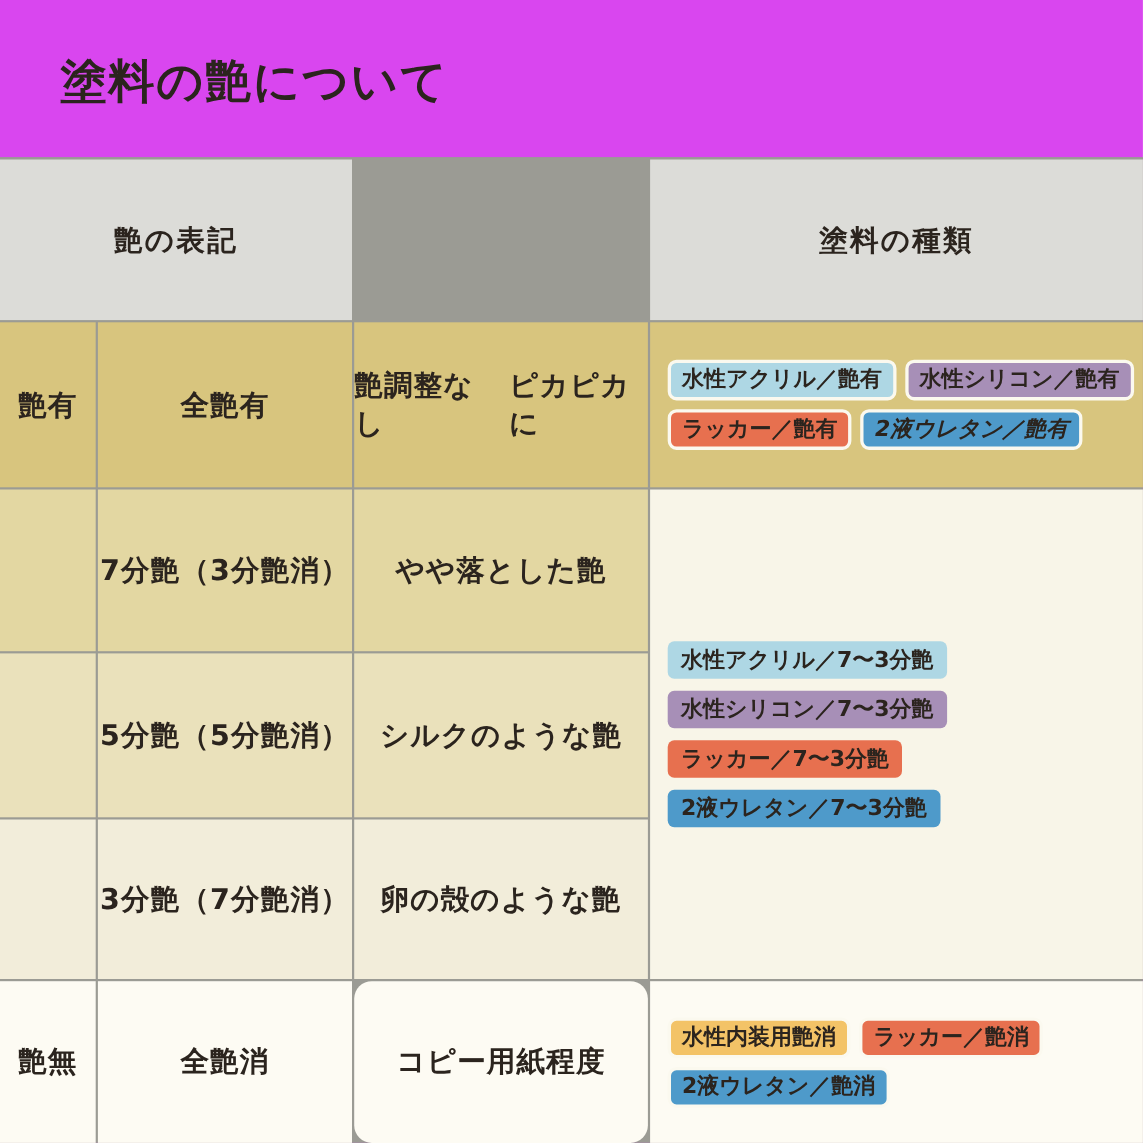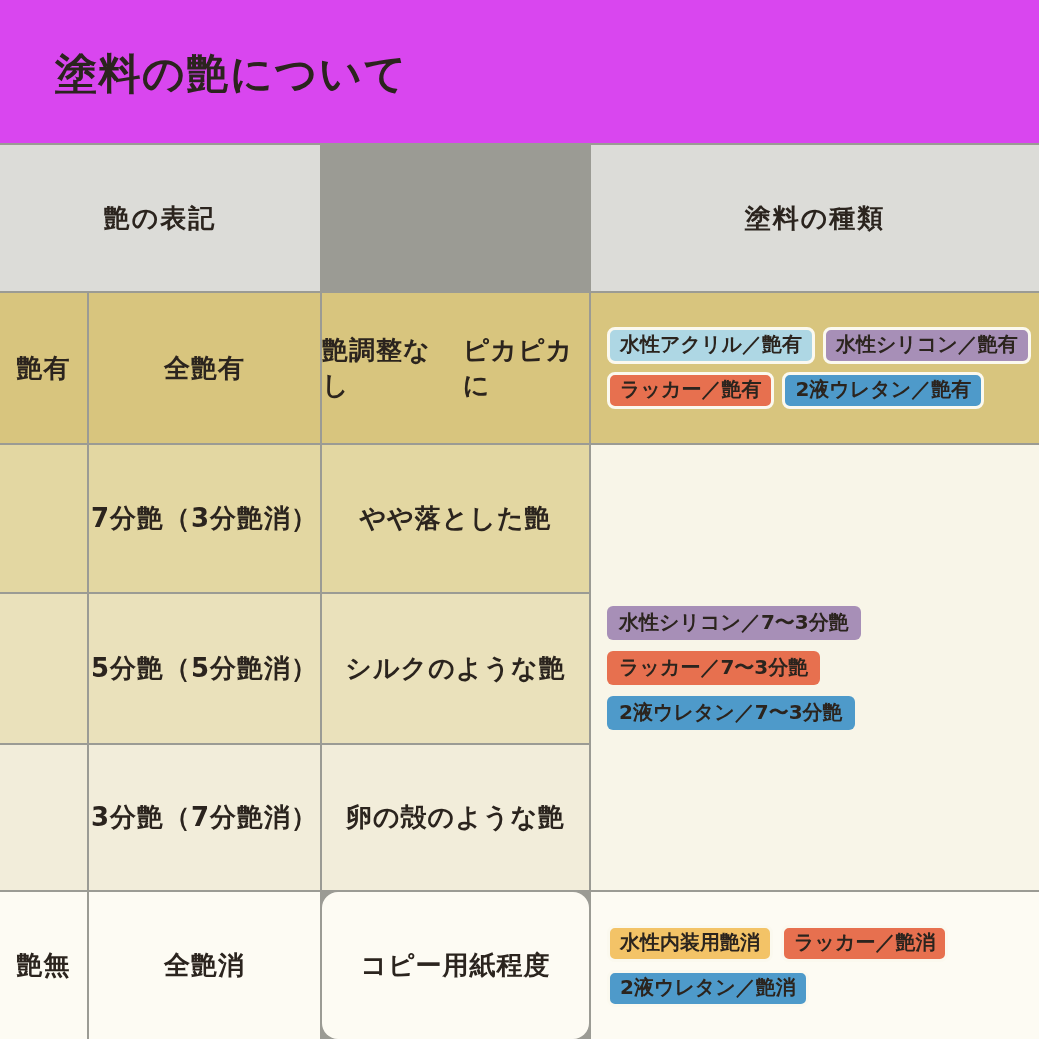--- a/index.html
+++ b/index.html
@@ -59,29 +59,30 @@
       <div class="two-line">
         <span>艶調整なし</span>
         <span>ピカピカに</span>
       </div>
     </div>
     <div class="cell paints" style="grid-area: 2 / 4; background-color: rgb(216, 197, 126);">
       <div class="badge-wrap">
         <span class="badge" style="background-color: rgb(174, 215, 228);">水性アクリル／艶有</span>
         <span class="badge" style="background-color: rgb(167, 143, 183);">水性シリコン／艶有</span>
         <span class="badge" style="background-color: rgb(231, 112, 79);">ラッカー／艶有</span>
-        <span class="badge" style="background-color: rgb(78, 154, 202);">2液ウレタン／艶有</span>
+        <span class="badge" style="background-color: rgb(78, 154, 202); font-style: italic;">2液ウレタン／艶有</span>
       </div>
     </div>
 
     <div class="cell body" style="grid-area: 3 / 1; background-color: rgb(227, 215, 162);"></div>
     <div class="cell body" style="grid-area: 3 / 2; background-color: rgb(227, 215, 162);">7分艶（3分艶消）</div>
     <div class="cell body" style="grid-area: 3 / 3; background-color: rgb(227, 215, 162);">やや落とした艶</div>
 
     <div class="cell paints-col" style="grid-area: 3 / 4 / 6; background-color: rgb(248, 245, 232);">
+      <span class="badge flat" style="background-color: rgb(174, 215, 228);">水性アクリル／7〜3分艶</span>
       <span class="badge flat" style="background-color: rgb(167, 143, 183);">水性シリコン／7〜3分艶</span>
       <span class="badge flat" style="background-color: rgb(231, 112, 79);">ラッカー／7〜3分艶</span>
       <span class="badge flat" style="background-color: rgb(78, 154, 202);">2液ウレタン／7〜3分艶</span>
     </div>
 
     <div class="cell body" style="grid-area: 4 / 1; background-color: rgb(234, 225, 187);"></div>
     <div class="cell body" style="grid-area: 4 / 2; background-color: rgb(234, 225, 187);">5分艶（5分艶消）</div>
     <div class="cell body" style="grid-area: 4 / 3; background-color: rgb(234, 225, 187);">シルクのような艶</div>
 
     <div class="cell body" style="grid-area: 5 / 1; background-color: rgb(242, 237, 218);"></div>

